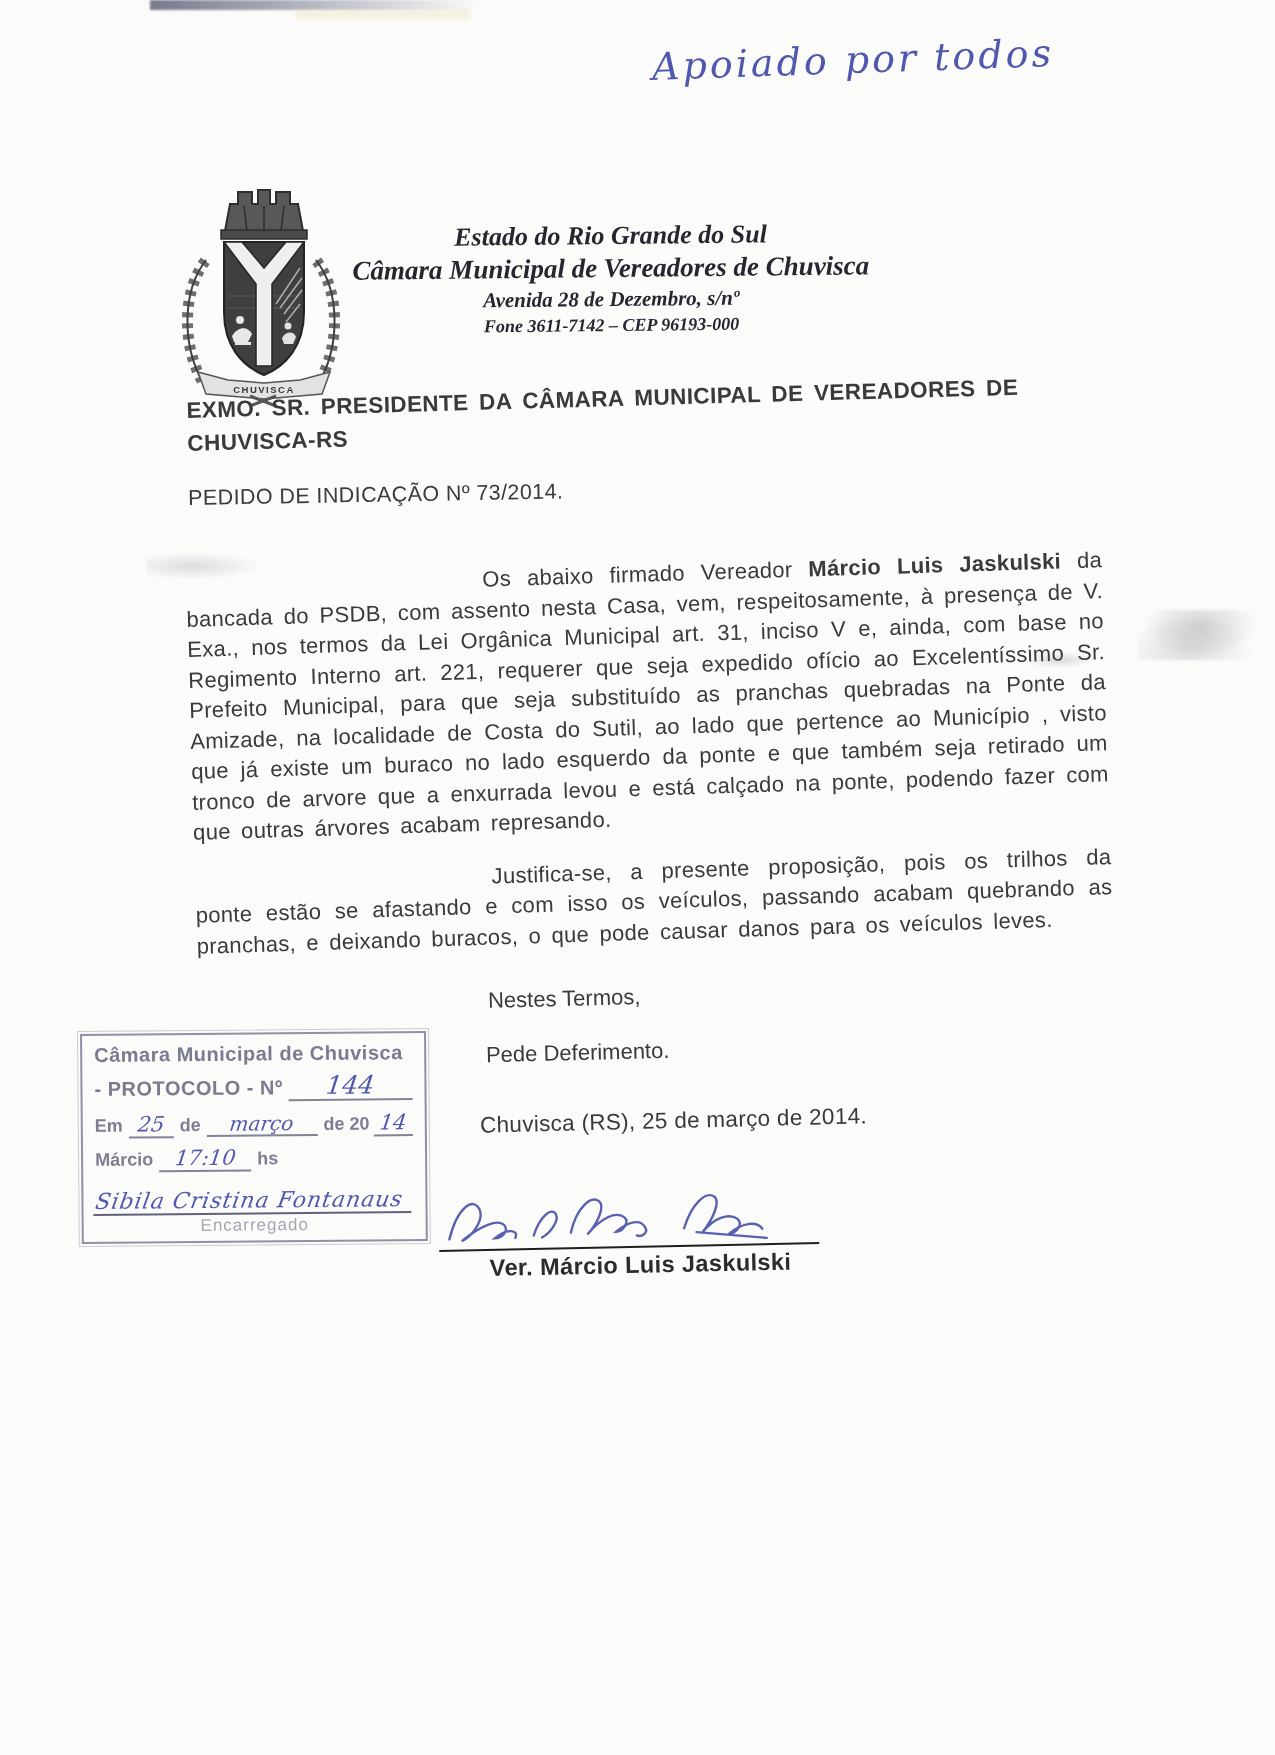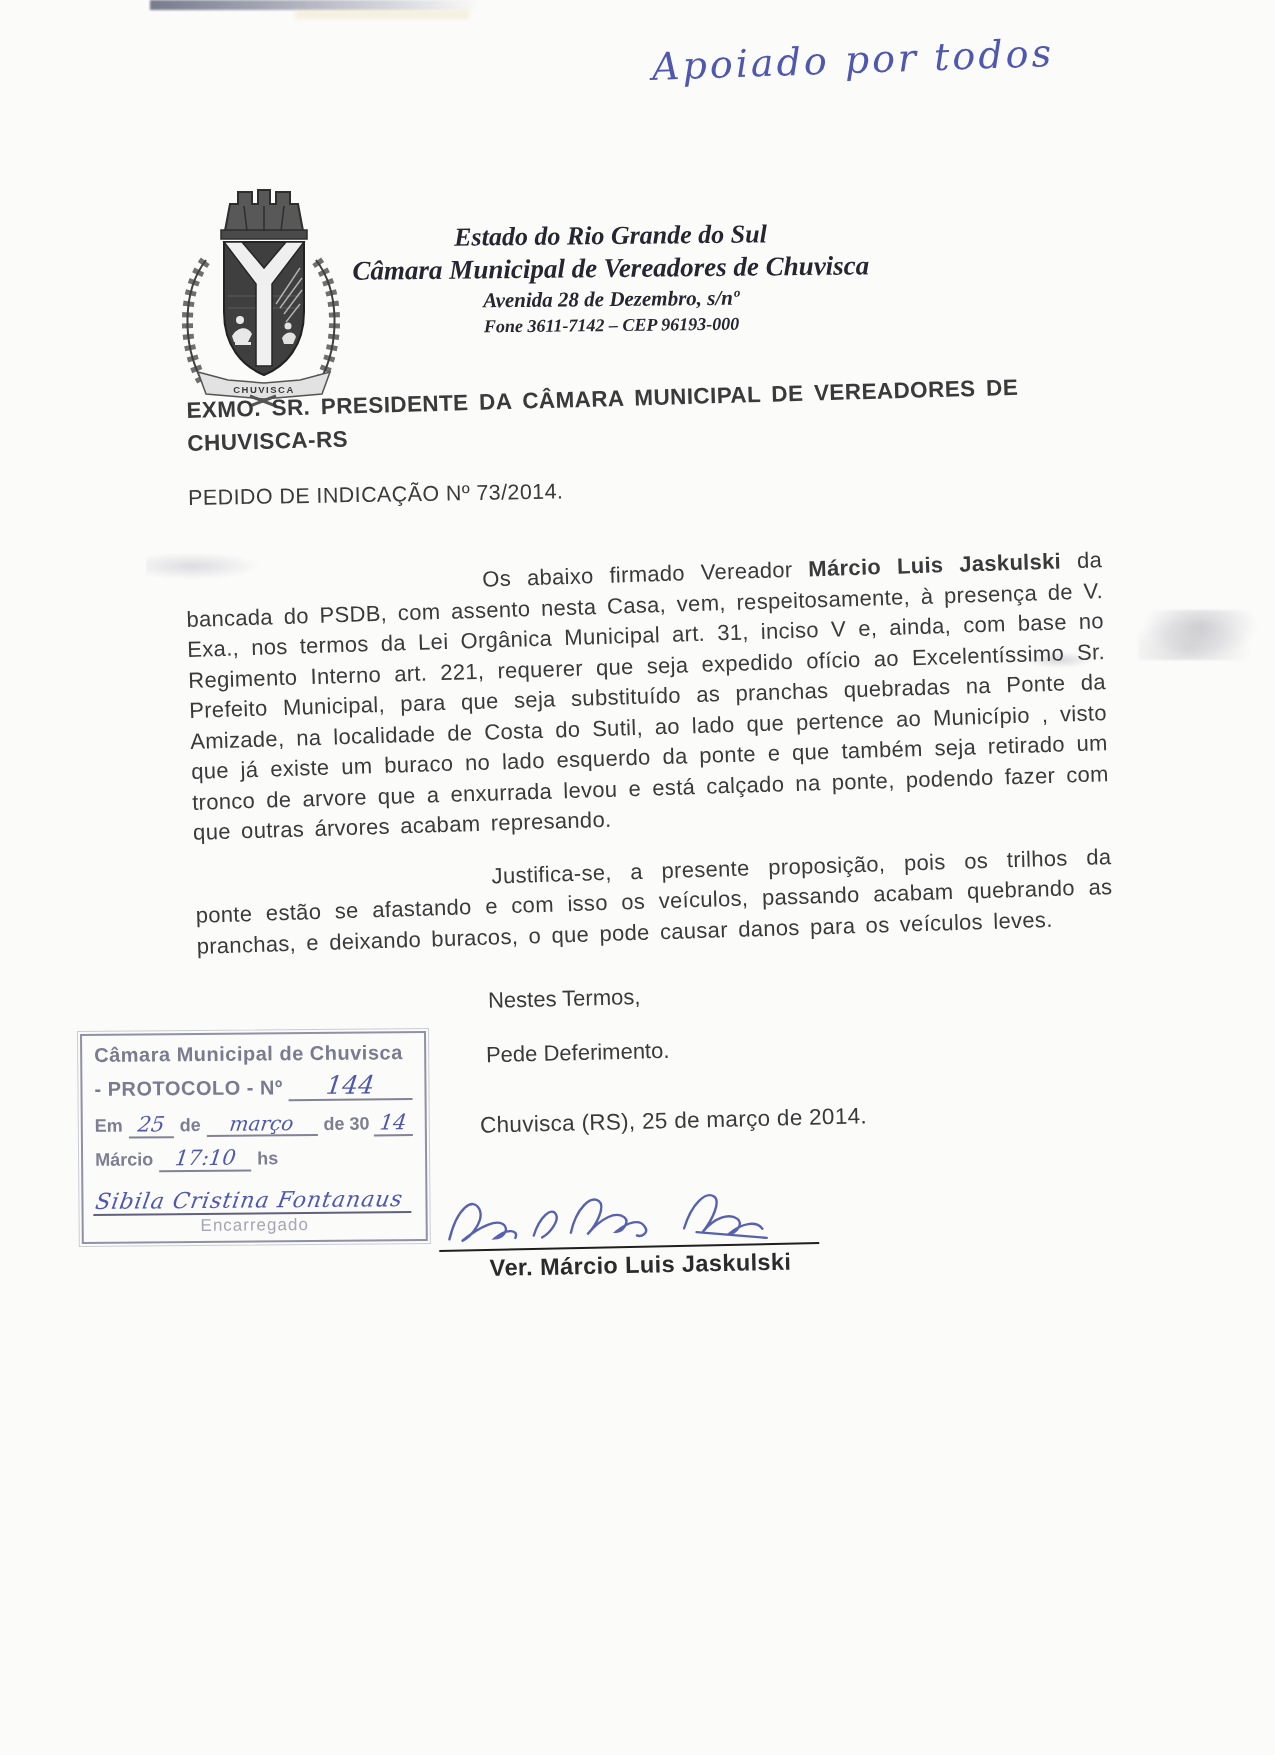--- a/index.html
+++ b/index.html
@@ -168,21 +168,21 @@
   </div>
   <div class="row row3">
     <span class="lbl2">Em</span>
     <span class="u" style="width:48px;margin:0 6px;">
       <span class="hand hand-fill" style="font-size:21px">25</span>
     </span>
     <span class="lbl2">de</span>
     <span class="u" style="width:118px;margin:0 6px;">
       <span class="hand hand-fill" style="font-size:20px">março</span>
     </span>
-    <span class="lbl2">de 30</span>
+    <span class="lbl2">de 20</span>
     <span class="u" style="width:42px;margin-left:4px;">
       <span class="hand hand-fill" style="font-size:21px">14</span>
     </span>
   </div>
   <div class="row row4">
     <span class="lbl2">Márcio</span>
     <span class="u" style="width:92px;margin:0 6px;">
       <span class="hand hand-fill" style="font-size:21px">17:10</span>
     </span>
     <span class="lbl2">hs</span>

